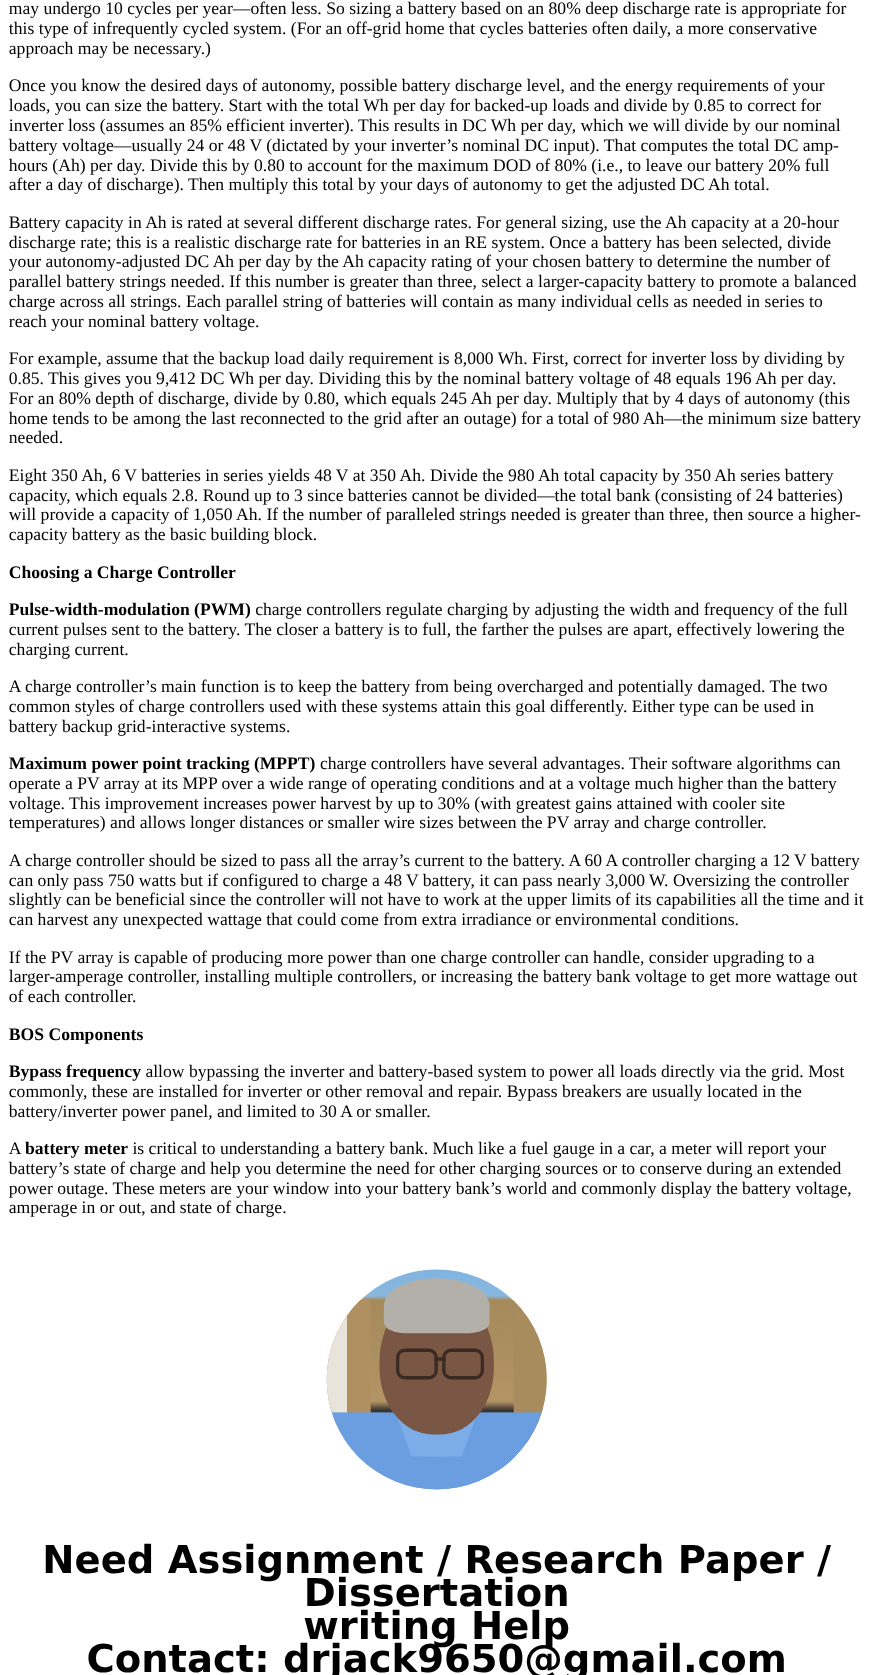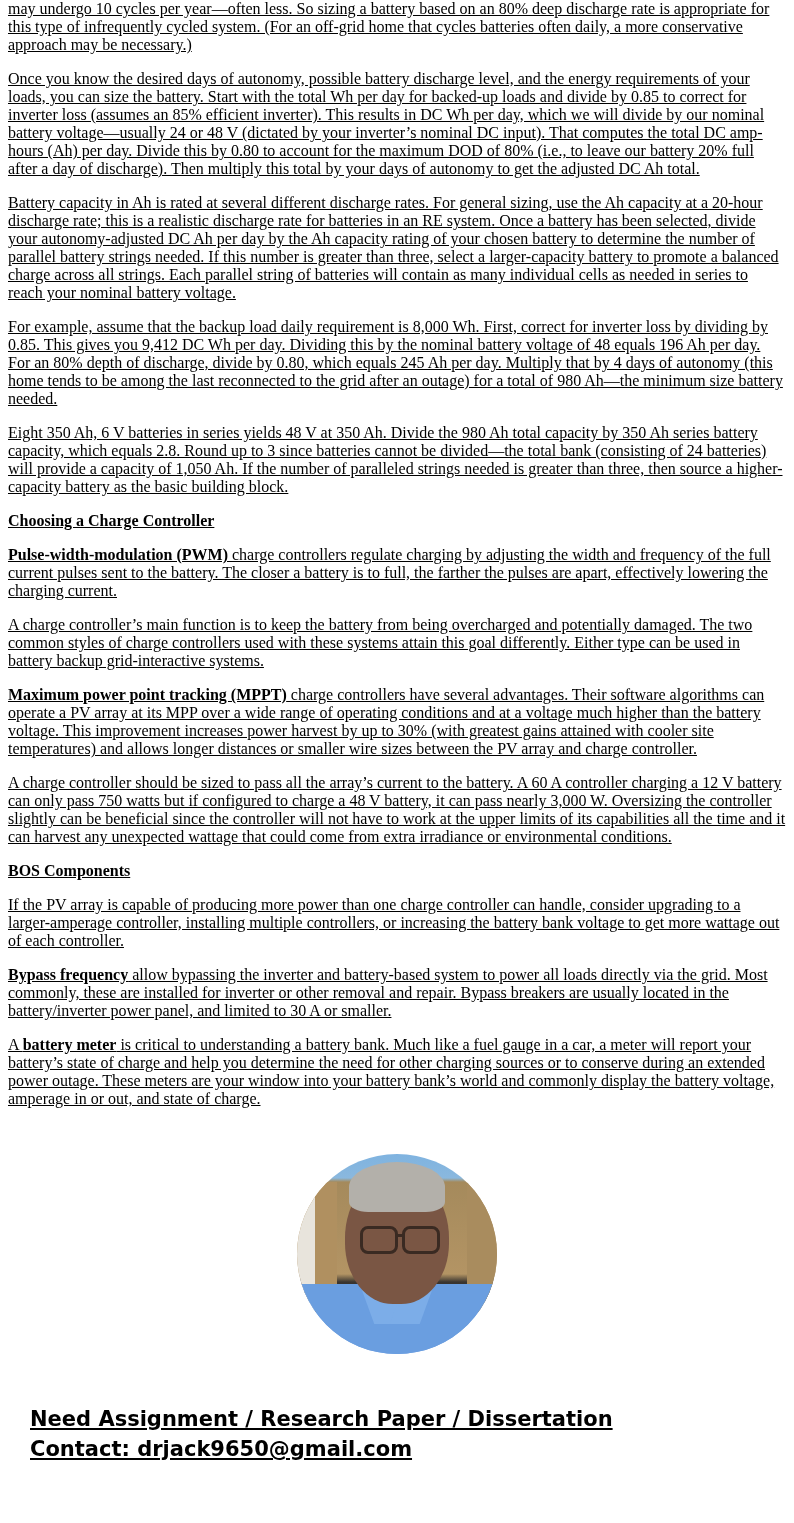--- a/index.html
+++ b/index.html
@@ -5,21 +5,21 @@
     html, body { margin: 0; padding: 0; background: #ffffff; }
     body {
       width: 794px;
       height: 1523px;
       overflow: hidden;
       font-family: "Liberation Serif", serif;
       font-size: 16px;
       line-height: 18px;
       color: #000;
     }
-    .content { padding: 0 8px; text-decoration: underline; }
+    .content { padding: 0 8px; }
     p { margin: 0 0 16px 0; }
     strong { font-weight: bold; text-align: center; }
     .avatar-wrap {
       display: flex;
       justify-content: center;
       margin-top: 46px;
     }
     .avatar {
       width: 200px;
       height: 200px;
@@ -34,26 +34,26 @@
     .avatar .collar-l { position:absolute; left:70px; bottom:30px; width:30px; height:40px; background:#7cade8; transform:skewX(20deg); }
     .avatar .collar-r { position:absolute; right:70px; bottom:30px; width:30px; height:40px; background:#7cade8; transform:skewX(-20deg); }
     .avatar .neck { position:absolute; left:80px; top:140px; width:40px; height:30px; background:#6e4c3a; }
     .avatar .head { position:absolute; left:48px; top:18px; width:104px; height:132px; border-radius:50% 50% 46% 46%; background:#7a5644; }
     .avatar .hair { position:absolute; left:52px; top:8px; width:96px; height:50px; border-radius:50% 50% 20% 20%; background:#b3b0aa; }
     .avatar .glass-l { position:absolute; left:63px; top:72px; width:32px; height:22px; border:3px solid #3a2a22; border-radius:8px; }
     .avatar .glass-r { position:absolute; left:105px; top:72px; width:32px; height:22px; border:3px solid #3a2a22; border-radius:8px; }
     .avatar .bridge { position:absolute; left:98px; top:80px; width:10px; height:3px; background:#3a2a22; }
     .cta {
       margin-top: 50px;
+      text-align: center;
       font-family: "DejaVu Sans", sans-serif;
       font-weight: bold;
-      font-size: 21px;
+      font-size: 35px;
       line-height: 30px;
       padding: 0 30px;
-      text-decoration: underline;
     }
     .cta div { margin: 0; }
   </style>
 </head>
 <body>
 
 <div class="content">
   <p>may undergo 10 cycles per year—often less. So sizing a battery based on an 80% deep discharge rate is appropriate for this type of infrequently cycled system. (For an off-grid home that cycles batteries often daily, a more conservative approach may be necessary.)</p>
   <p>Once you know the desired days of autonomy, possible battery discharge level, and the energy requirements of your loads, you can size the battery. Start with the total Wh per day for backed-up loads and divide by 0.85 to correct for inverter loss (assumes an 85% efficient inverter). This results in DC Wh per day, which we will divide by our nominal battery voltage—usually 24 or 48 V (dictated by your inverter’s nominal DC input). That computes the total DC amp-hours (Ah) per day. Divide this by 0.80 to account for the maximum DOD of 80% (i.e., to leave our battery 20% full after a day of discharge). Then multiply this total by your days of autonomy to get the adjusted DC Ah total.</p>
   <p>Battery capacity in Ah is rated at several different discharge rates. For general sizing, use the Ah capacity at a 20-hour discharge rate; this is a realistic discharge rate for batteries in an RE system. Once a battery has been selected, divide your autonomy-adjusted DC Ah per day by the Ah capacity rating of your chosen battery to determine the number of parallel battery strings needed. If this number is greater than three, select a larger-capacity battery to promote a balanced charge across all strings. Each parallel string of batteries will contain as many individual cells as needed in series to reach your nominal battery voltage.</p>
@@ -63,23 +63,23 @@
   <p><strong>Choosing a Charge Controller</strong></p>
 
   <p><strong>Pulse-width-modulation (PWM)</strong><span> charge controllers regulate charging by adjusting the width and frequency of the full current pulses sent to the battery. The closer a battery is to full, the farther the pulses are apart, effectively lowering the charging current.</span></p>
 
   <p>A charge controller’s main function is to keep the battery from being overcharged and potentially damaged. The two common styles of charge controllers used with these systems attain this goal differently. Either type can be used in battery backup grid-interactive systems.</p>
 
   <p><strong>Maximum power point tracking (MPPT)</strong><span> charge controllers have several advantages. Their software algorithms can operate a PV array at its MPP over a wide range of operating conditions and at a voltage much higher than the battery voltage. This improvement increases power harvest by up to 30% (with greatest gains attained with cooler site temperatures) and allows longer distances or smaller wire sizes between the PV array and charge controller.</span></p>
 
   <p>A charge controller should be sized to pass all the array’s current to the battery. A 60 A controller charging a 12 V battery can only pass 750 watts but if configured to charge a 48 V battery, it can pass nearly 3,000 W. Oversizing the controller slightly can be beneficial since the controller will not have to work at the upper limits of its capabilities all the time and it can harvest any unexpected wattage that could come from extra irradiance or environmental conditions.</p>
 
+  <p>If the PV array is capable of producing more power than one charge controller can handle, consider upgrading to a larger-amperage controller, installing multiple controllers, or increasing the battery bank voltage to get more wattage out of each controller.</p>
+
   <p><strong>BOS Components</strong></p>
-
-  <p>If the PV array is capable of producing more power than one charge controller can handle, consider upgrading to a larger-amperage controller, installing multiple controllers, or increasing the battery bank voltage to get more wattage out of each controller.</p>
 
   <p><strong>Bypass frequency</strong><span> allow bypassing the inverter and battery-based system to power all loads directly via the grid. Most commonly, these are installed for inverter or other removal and repair. Bypass breakers are usually located in the battery/inverter power panel, and limited to 30 A or smaller.</span></p>
 
   <p><span>A </span><strong>battery meter</strong><span> is critical to understanding a battery bank. Much like a fuel gauge in a car, a meter will report your battery’s state of charge and help you determine the need for other charging sources or to conserve during an extended power outage. These meters are your window into your battery bank’s world and commonly display the battery voltage, amperage in or out, and state of charge.</span></p>
 </div>
 
 <div class="avatar-wrap">
   <div class="avatar" title="profile photo">
     <div class="panel-l"></div>
     <div class="panel-r"></div>
@@ -90,14 +90,15 @@
     <div class="head"></div>
     <div class="hair"></div>
     <div class="glass-l"></div>
     <div class="glass-r"></div>
     <div class="bridge"></div>
   </div>
 </div>
 
 <div class="cta">
   <div>Need Assignment / Research Paper / Dissertation</div>
+  <div>writing Help</div>
   <div>Contact: drjack9650@gmail.com</div>
 </div>
 
 </body></html>

